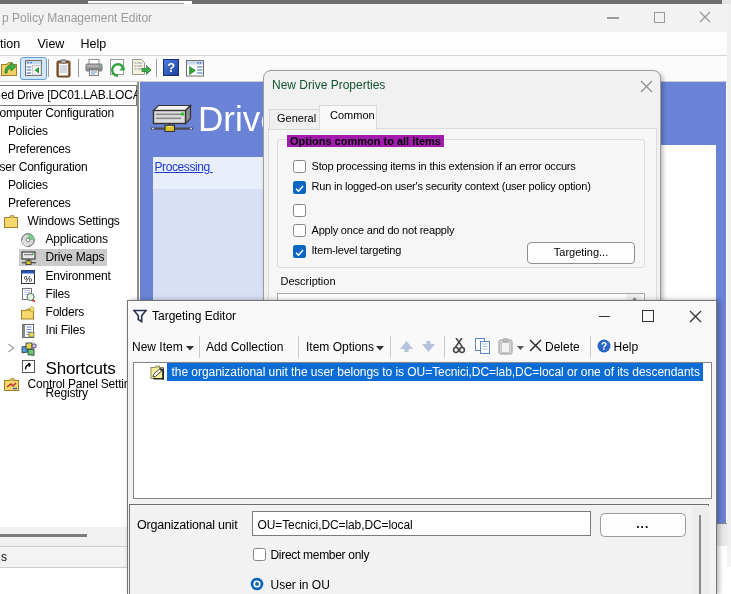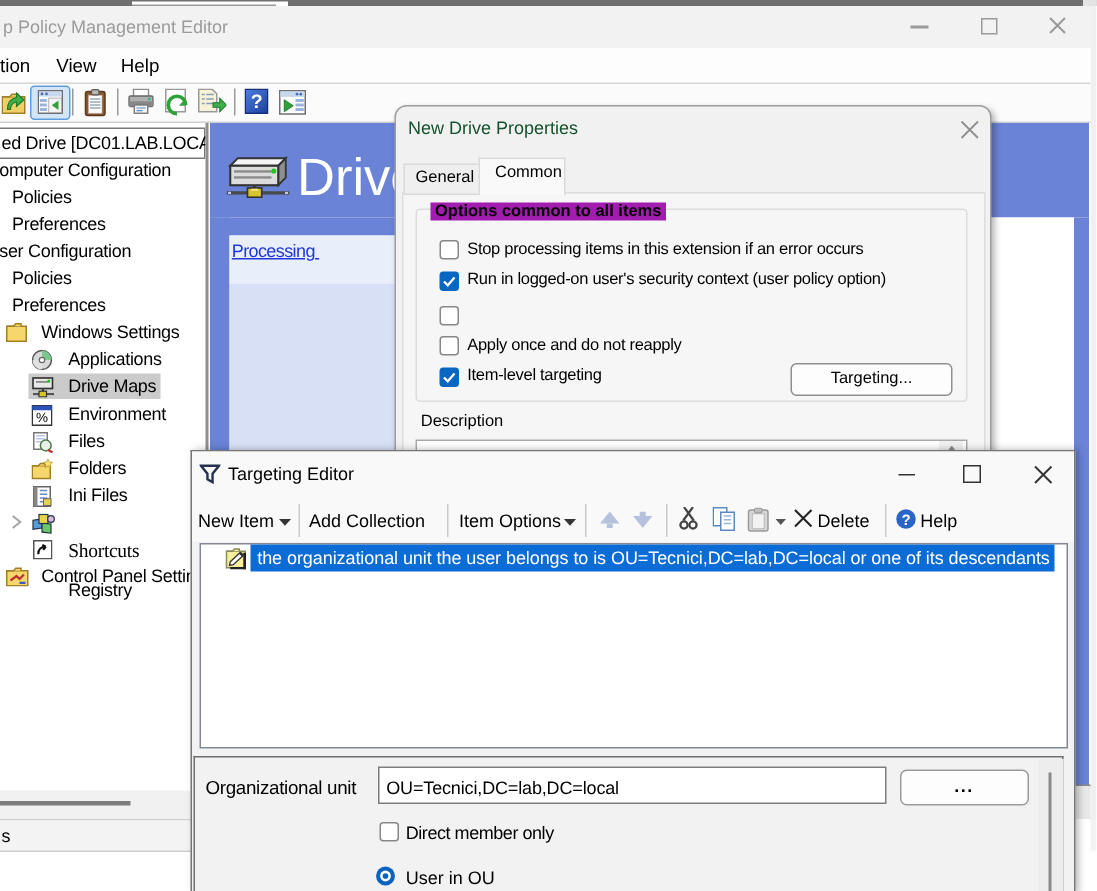--- a/index.html
+++ b/index.html
@@ -118,21 +118,21 @@
   <div class="txt" style="left:8px;top:114.1px;font-size:12px;">Preferences</div>
   <div class="txt" style="left:27.5px;top:132.2px;font-size:12px;">Windows Settings</div>
   <div class="txt" style="left:45.5px;top:150.3px;font-size:12px;">Applications</div>
   <div class="a" style="left:19px;top:167px;width:88px;height:17px;background:#cbcbcb;"></div>
   <div class="txt" style="left:45.5px;top:168.4px;font-size:12px;">Drive Maps</div>
   <div class="txt" style="left:45.5px;top:186.5px;font-size:12px;">Environment</div>
   <div class="txt" style="left:45.5px;top:204.6px;font-size:12px;">Files</div>
   <div class="txt" style="left:45.5px;top:222.7px;font-size:12px;">Folders</div>
   <div class="txt" style="left:45.5px;top:240.8px;font-size:12px;">Ini Files</div>
   <div class="txt" style="left:45.5px;top:258.9px;font-size:12px;margin-top:45px;">Registry</div>
-  <div class="txt" style="left:45.5px;top:277px;font-size:13px;font-family:Liberation Serif, serif;">Shortcuts</div>
+  <div class="txt" style="left:45.5px;top:277px;font-size:17px;">Shortcuts</div>
   <div class="txt" style="left:27.5px;top:295.1px;font-size:12px;">Control Panel Settings</div>
   <svg class="a" style="left:7px;top:260.9px;" width="8" height="10">
       <path d="M1.5 1 L6.5 5 L1.5 9" stroke="#a6a6a6" stroke-width="1.4" fill="none"></path>
     </svg>
 
   <svg class="a" style="left:4px;top:133.2px;" width="15" height="13">
     <rect x="0.5" y="2.5" width="13" height="10" fill="#f5d76b" stroke="#a08026" stroke-width="1"></rect>
     <path d="M0.5 2.5 L5 2.5 L6.5 0.8 L10 0.8 L10 2.5" fill="#f5d76b" stroke="#a08026" stroke-width="1"></path>
   </svg>
   <svg class="a" style="left:21px;top:151.3px;" width="14" height="14">

